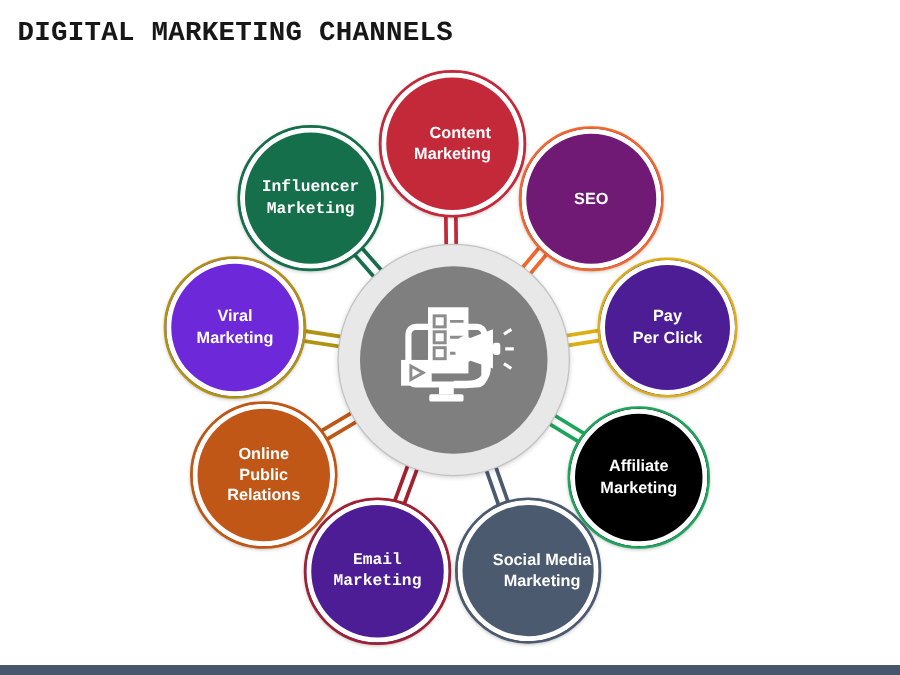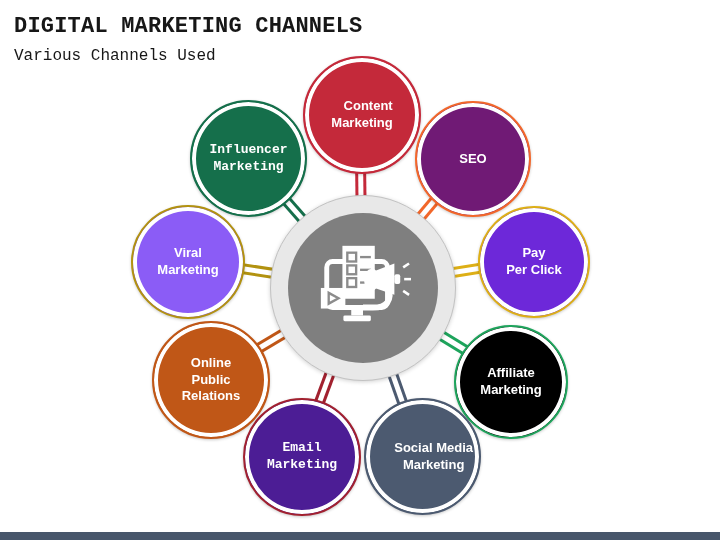--- a/index.html
+++ b/index.html
@@ -40,21 +40,20 @@
   }
   .footer-bar{
     position:absolute;left:0;bottom:0;width:720px;height:8px;z-index:6;
   }
 </style>
 </head>
 <body>
 
 <div class="header">
   <h1 class="title">DIGITAL MARKETING CHANNELS</h1>
-  <p class="subtitle">Various Channels Used</p>
 </div>
 
 <svg class="stems" width="720" height="540">
   <g>
     <line class="stem-color" x1="360" y1="113" x2="362" y2="287" stroke-width="11" stroke="#C4293A"></line>
     <line x1="360" y1="113" x2="362" y2="287" stroke="#ffffff" stroke-width="5"></line>
   </g>
   <g>
     <line class="stem-color" x1="471" y1="157" x2="362" y2="287" stroke-width="11" stroke="#F2672A"></line>
     <line x1="471" y1="157" x2="362" y2="287" stroke="#ffffff" stroke-width="5"></line>
@@ -122,42 +121,42 @@
   </div>
 </div>
 
 <div class="node" style="left: 303px; top: 56px; width: 114px; height: 114px; background: rgb(196, 41, 58); border-color: rgb(196, 41, 58); text-align: right;">
   <span class="node-label">Content
 Marketing</span>
 </div>
 <div class="node" style="left: 415px; top: 101px; width: 112px; height: 112px; background: #701a75; border-color: rgb(242, 103, 42); text-align: right;">
   <span class="node-label">SEO</span>
 </div>
-<div class="node" style="left: 478px; top: 206px; width: 108px; height: 108px; background: #6d28d9; border-color: rgb(221, 175, 22);">
+<div class="node" style="left: 478px; top: 206px; width: 108px; height: 108px; background: #4c1d95; border-color: rgb(221, 175, 22);">
   <span class="node-label">Pay
 Per Click</span>
 </div>
 <div class="node" style="left: 454px; top: 325px; width: 110px; height: 110px; background: #000000; border-color: rgb(30, 164, 92);">
   <span class="node-label">Affiliate
 Marketing</span>
 </div>
 <div class="node" style="left: 364px; top: 398px; width: 113px; height: 113px; background: rgb(76, 90, 112); border-color: rgb(76, 90, 112); justify-content: flex-end;">
   <span class="node-label">Social Media
 Marketing</span>
 </div>
 <div class="node" style="left: 243px; top: 398px; width: 114px; height: 114px; background: #4c1d95; border-color: rgb(162, 33, 47); font-family: Liberation Mono, monospace;">
   <span class="node-label">Email
 Marketing</span>
 </div>
 <div class="node" style="left: 152px; top: 321px; width: 114px; height: 114px; background: rgb(192, 87, 23); border-color: rgb(192, 87, 23);">
   <span class="node-label">Online
 Public
 Relations</span>
 </div>
-<div class="node" style="left: 131px; top: 205px; width: 110px; height: 110px; background: #8b5cf6; border-color: rgb(178, 146, 16);">
+<div class="node" style="left: 131px; top: 205px; width: 110px; height: 110px; background: #6d28d9; border-color: rgb(178, 146, 16);">
   <span class="node-label">Viral
 Marketing</span>
 </div>
 <div class="node" style="left: 190px; top: 100px; width: 113px; height: 113px; background: rgb(21, 111, 75); border-color: rgb(21, 111, 75); font-family: Liberation Mono, monospace;">
   <span class="node-label">Influencer
 Marketing</span>
 </div>
 
 <div class="footer-bar" id="footer-bar" style="background: rgb(71, 86, 107);"></div>
 

